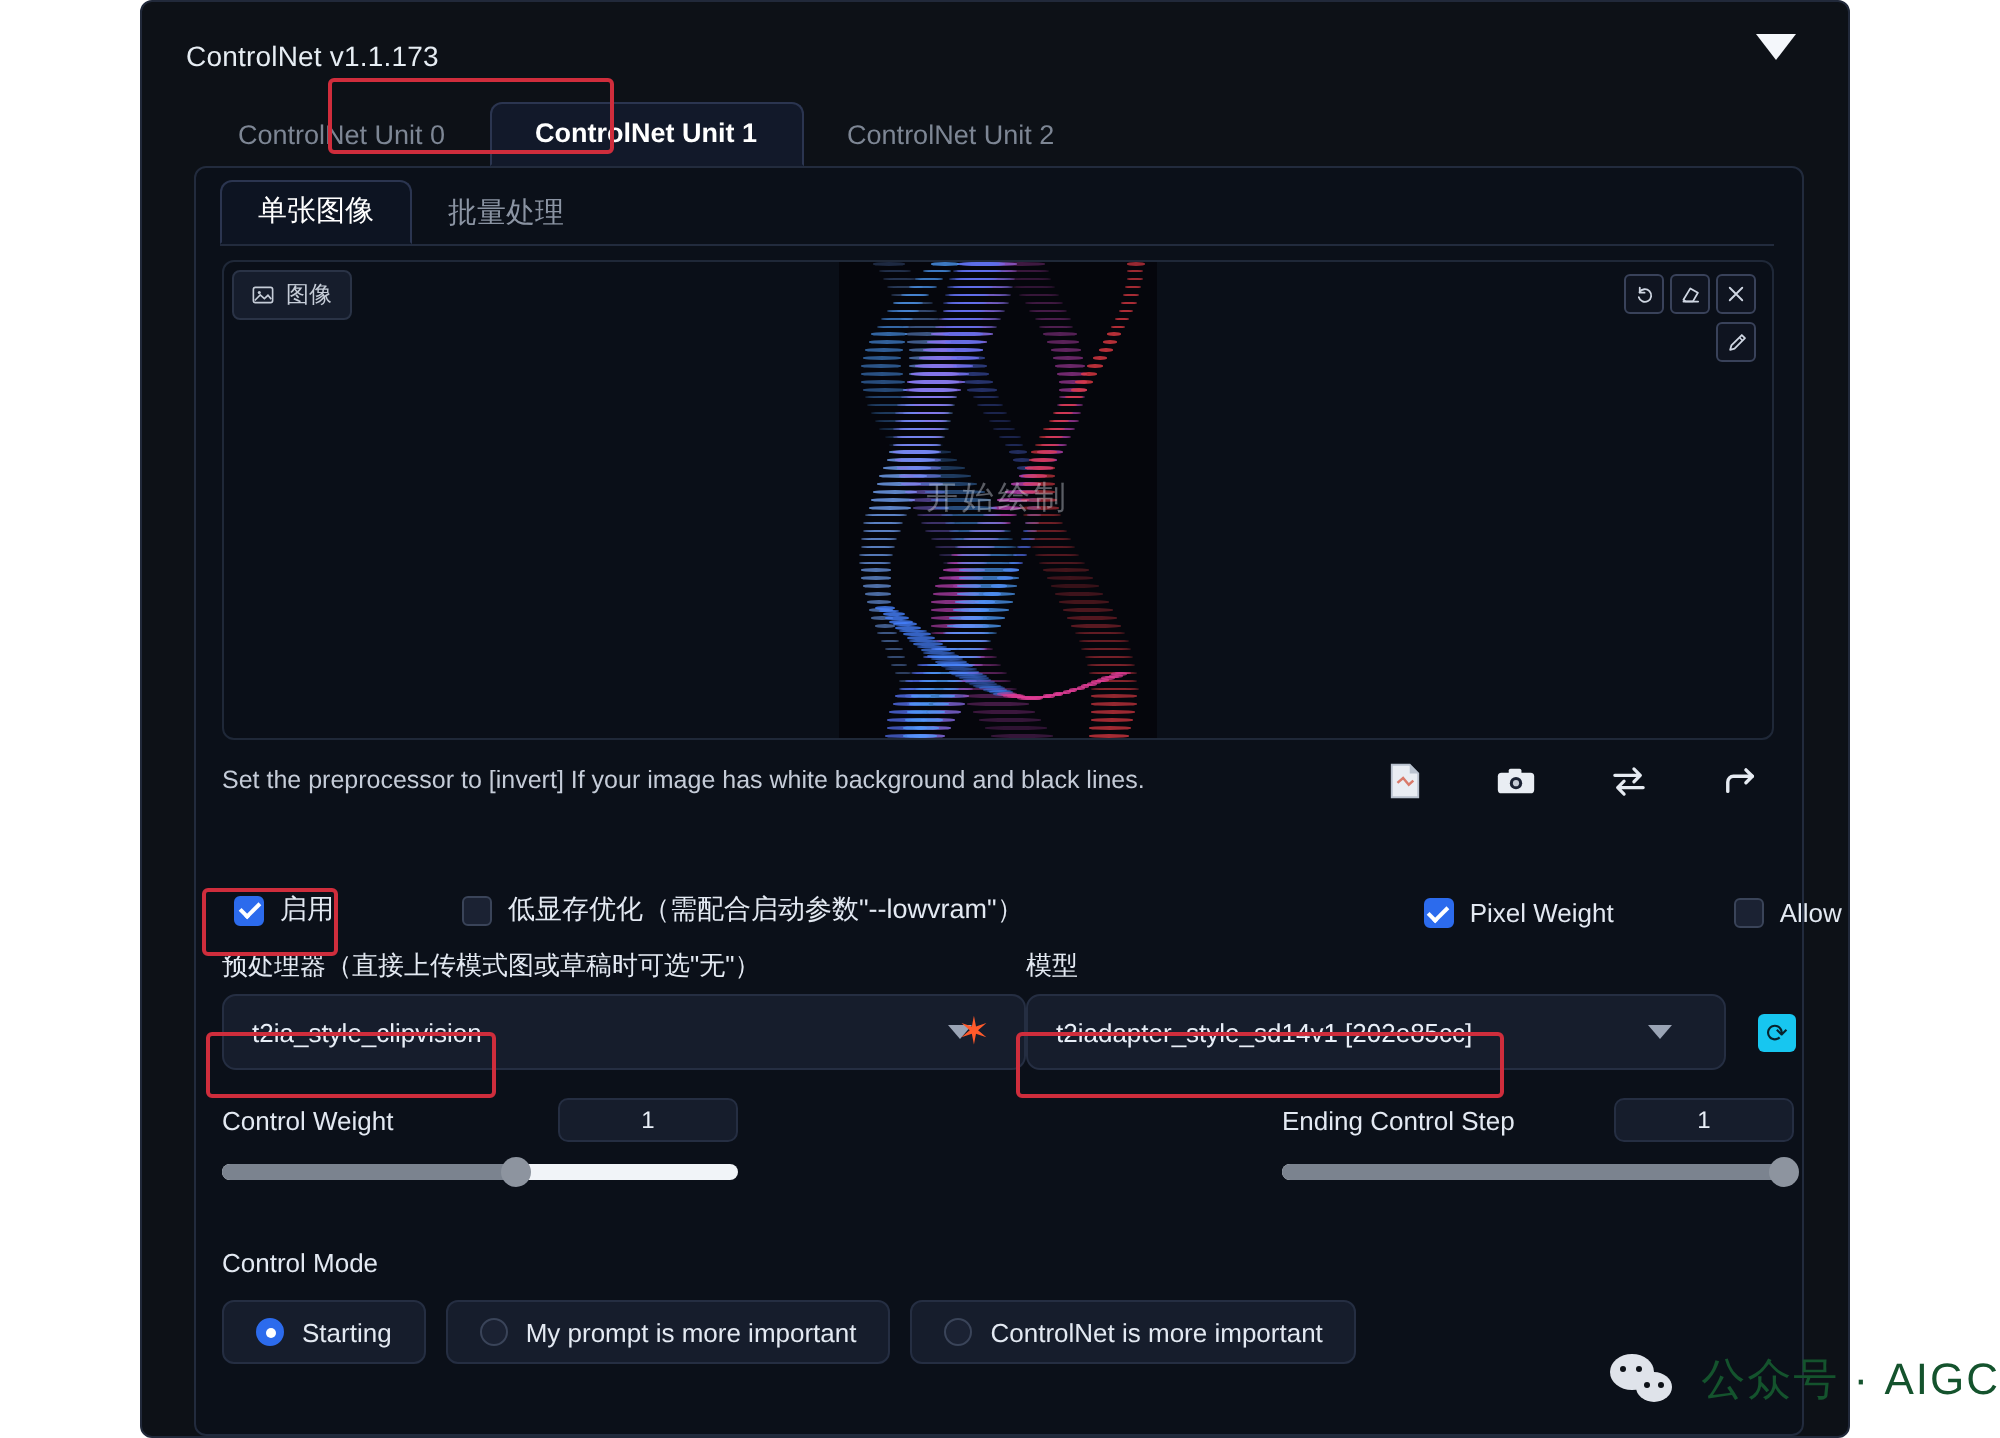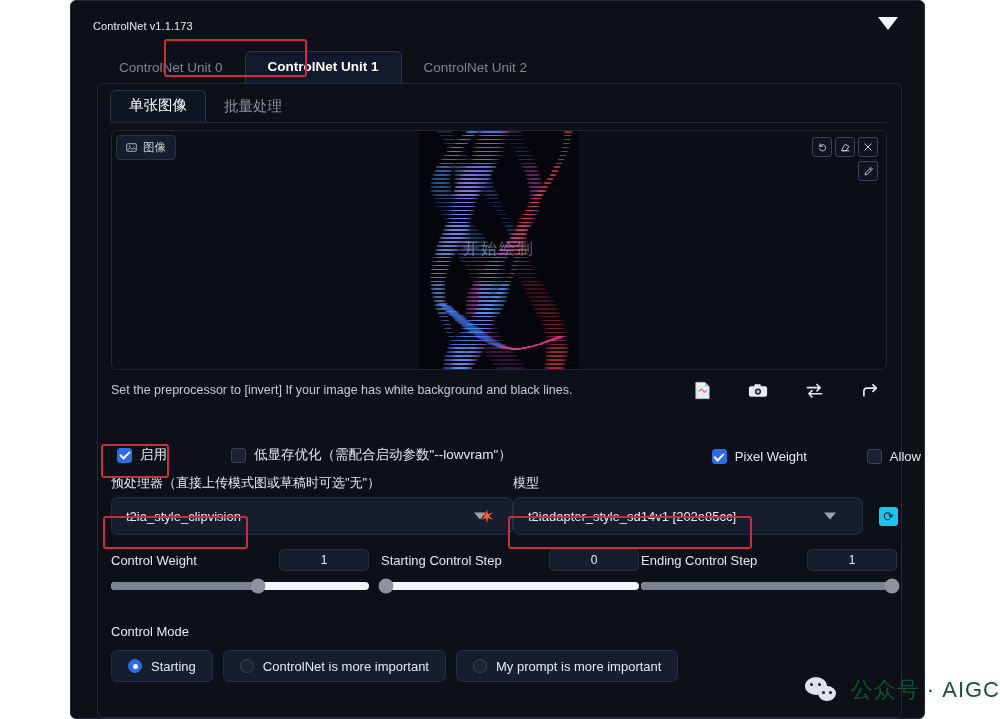--- a/index.html
+++ b/index.html
@@ -18,21 +18,21 @@
     background: #0d1117;
     border: 1px solid #21293a;
     border-radius: 6px;
     overflow: hidden;
   }
   .panel-inner { position: absolute; left: 12px; top: 6px; right: 12px; bottom: 0; }
 
   
   .panel-title {
     position: absolute; left: 10px; top: 13px;
-    font-size: 11px; color: #e6edf3; letter-spacing: .1px;
+    font-size: 14px; color: #e6edf3; letter-spacing: .1px;
   }
   .collapse-arrow {
     position: absolute; right: 14px; top: 10px;
     width: 0; height: 0;
     border-left: 10px solid transparent;
     border-right: 10px solid transparent;
     border-top: 13px solid #f4f7fb;
     cursor: pointer;
   }
 
@@ -865,30 +865,20 @@
           <div class="sl-group" id="sl-weight">
             <div class="sl-head">
               <span class="sl-label">Control Weight</span>
               <span class="sl-num">1</span>
             </div>
             <div class="sl-track">
               <div class="sl-fill" style="width:57%"></div>
               <div class="sl-knob" style="left:57%"></div>
             </div>
           </div>
-          <div class="sl-group" id="sl-start">
-            <div class="sl-head">
-              <span class="sl-label">Starting Control Step</span>
-              <span class="sl-num">0</span>
-            </div>
-            <div class="sl-track">
-              <div class="sl-fill" style="width:2%"></div>
-              <div class="sl-knob" style="left:2%"></div>
-            </div>
-          </div>
           <div class="sl-group" id="sl-end">
             <div class="sl-head">
               <span class="sl-label">Ending Control Step</span>
               <span class="sl-num">1</span>
             </div>
             <div class="sl-track">
               <div class="sl-fill" style="width:98%"></div>
               <div class="sl-knob" style="left:98%"></div>
             </div>
           </div>
@@ -896,25 +886,25 @@
 
         <div class="cm-row">
           <div class="cm-label">Control Mode</div>
           <div class="cm-opts">
             <div class="cm-opt">
               <span class="radio on"></span>
               <span class="cm-text">Starting</span>
             </div>
             <div class="cm-opt">
               <span class="radio"></span>
-              <span class="cm-text">ControlNet is more important</span>
+              <span class="cm-text">My prompt is more important</span>
             </div>
             <div class="cm-opt">
               <span class="radio"></span>
-              <span class="cm-text">My prompt is more important</span>
+              <span class="cm-text">ControlNet is more important</span>
             </div>
           </div>
         </div>
 
       </div>
     </div>
   </div>
 
   <div class="hl-box" id="hl-unit1"></div>
   <div class="hl-box" id="hl-enable"></div>

